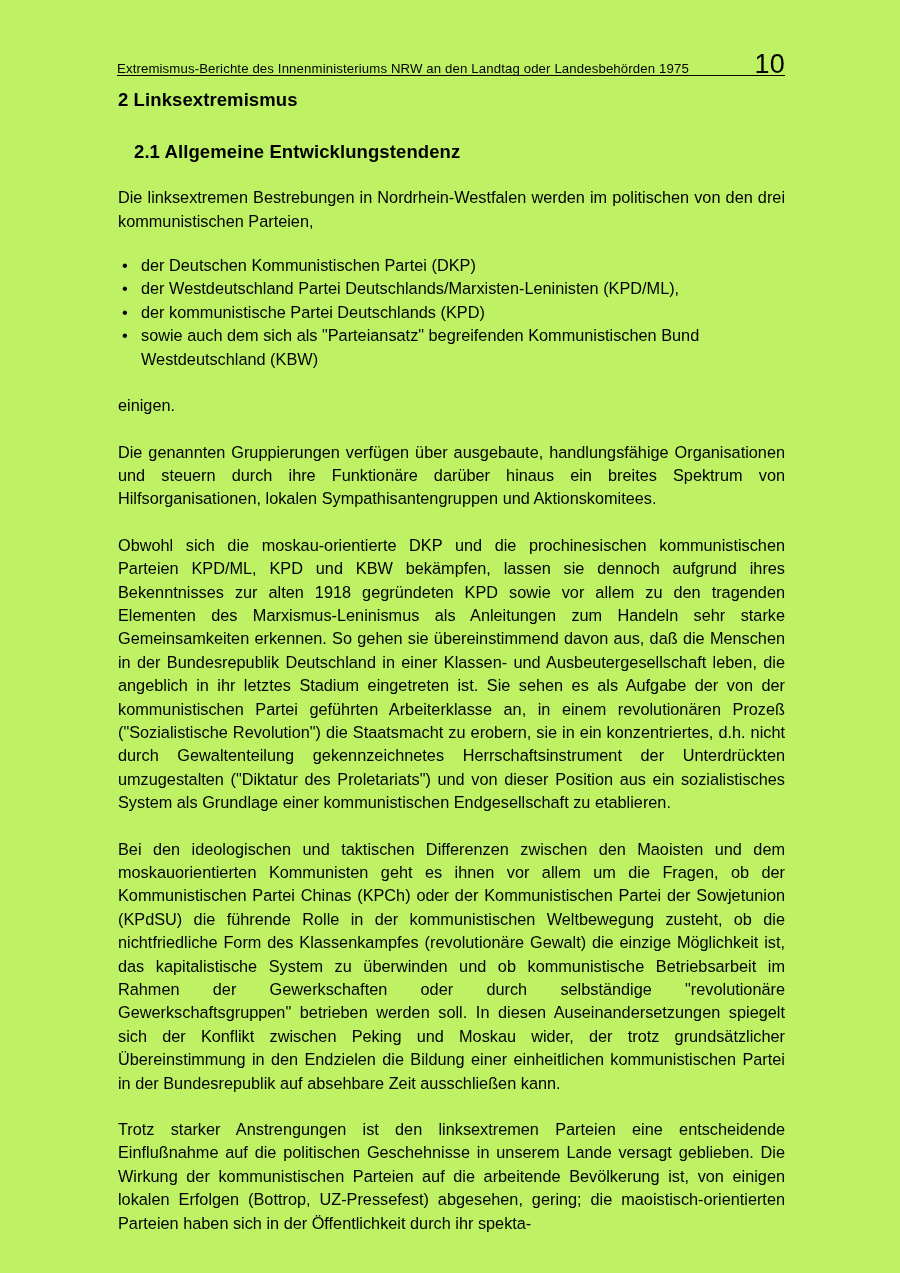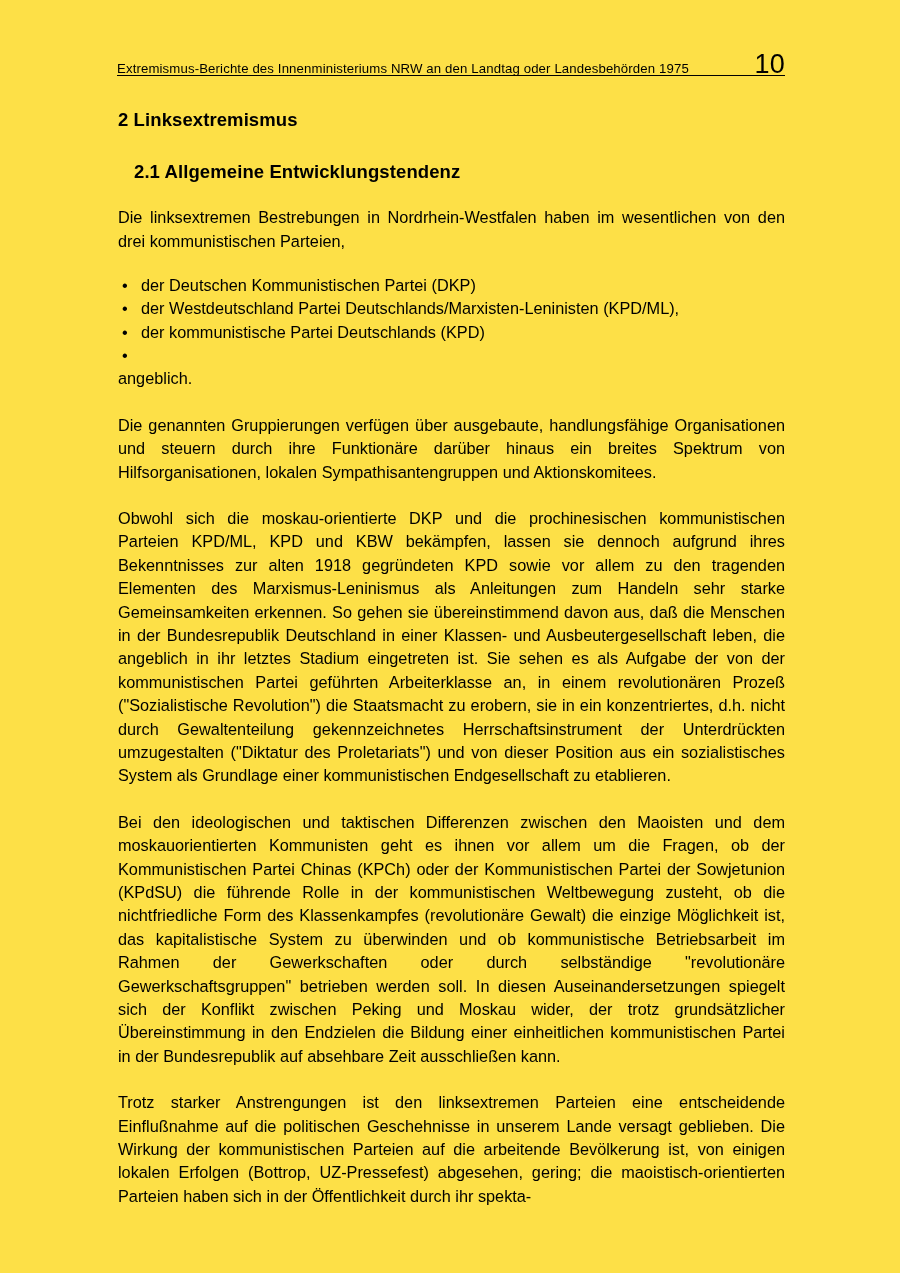--- a/index.html
+++ b/index.html
@@ -11,21 +11,21 @@
   body {
     font-family: "Liberation Sans", sans-serif;
     color: #000000;
     -webkit-font-smoothing: antialiased;
   }
   .page {
     position: relative;
     width: 900px;
     height: 1273px;
     margin: 0 auto;
-    background: #fde047;
+    background: #bef264;
     overflow: hidden;
     box-sizing: border-box;
   }
 
   
   .page-header {
     position: absolute;
     left: 117px;
     top: 50px;
     width: 668px;
@@ -51,21 +51,21 @@
     top: 75px;
     width: 668px;
     height: 1px;
     background: #000000;
   }
 
   
   .content {
     position: absolute;
     left: 118px;
-    top: 108px;
+    top: 88px;
     width: 667px;
   }
 
   h1.chapter-heading {
     font-size: 18.5px;
     font-weight: bold;
     letter-spacing: 0.005em;
     margin: 0 0 0 0;
     padding: 0;
     line-height: 1.25;
@@ -130,41 +130,42 @@
     <span class="header-pagenum">10</span>
   </div>
   <div class="header-rule"></div>
 
   <div class="content">
 
     <h1 class="chapter-heading">2 Linksextremismus</h1>
 
     <h2 class="section-heading">2.1 Allgemeine Entwicklungstendenz</h2>
 
-    <p class="body-par par-spaced">Die linksextremen Bestrebungen in Nordrhein-Westfalen haben im wesentlichen von den drei kommunistischen Parteien,</p>
+    <p class="body-par par-spaced">Die linksextremen Bestrebungen in Nordrhein-Westfalen werden im politischen von den drei kommunistischen Parteien,</p>
 
     <ul class="party-list">
       <li>
         <span class="bullet-glyph">•</span>
         <span>der Deutschen Kommunistischen Partei (DKP)</span>
       </li>
       <li>
         <span class="bullet-glyph">•</span>
         <span>der Westdeutschland Partei Deutschlands/Marxisten-Leninisten (KPD/ML),</span>
       </li>
       <li>
         <span class="bullet-glyph">•</span>
         <span>der kommunistische Partei Deutschlands (KPD)</span>
       </li>
       <li>
         <span class="bullet-glyph">•</span>
+        <span>sowie auch dem sich als "Parteiansatz" begreifenden Kommunistischen Bund Westdeutschland (KBW)</span>
       </li>
     </ul>
 
-    <p class="body-par no-justify par-tight">angeblich.</p>
+    <p class="body-par no-justify par-tight">einigen.</p>
 
     <p class="body-par par-spaced">Die genannten Gruppierungen verfügen über ausgebaute, handlungsfähige Organisationen und steuern durch ihre Funktionäre darüber hinaus ein breites Spektrum von Hilfsorganisationen, lokalen Sympathisantengruppen und Aktionskomitees.</p>
 
     <p class="body-par par-spaced">Obwohl sich die moskau-orientierte DKP und die prochinesischen kommunistischen Parteien KPD/ML, KPD und KBW bekämpfen, lassen sie dennoch aufgrund ihres Bekenntnisses zur alten 1918 gegründeten KPD sowie vor allem zu den tragenden Elementen des Marxismus-Leninismus als Anleitungen zum Handeln sehr starke Gemeinsamkeiten erkennen. So gehen sie übereinstimmend davon aus, daß die Menschen in der Bundesrepublik Deutschland in einer Klassen- und Ausbeutergesellschaft leben, die angeblich in ihr letztes Stadium eingetreten ist. Sie sehen es als Aufgabe der von der kommunistischen Partei geführten Arbeiterklasse an, in einem revolutionären Prozeß ("Sozialistische Revolution") die Staatsmacht zu erobern, sie in ein konzentriertes, d.h. nicht durch Gewaltenteilung gekennzeichnetes Herrschaftsinstrument der Unterdrückten umzugestalten ("Diktatur des Proletariats") und von dieser Position aus ein sozialistisches System als Grundlage einer kommunistischen Endgesellschaft zu etablieren.</p>
 
     <p class="body-par par-spaced">Bei den ideologischen und taktischen Differenzen zwischen den Maoisten und dem moskauorientierten Kommunisten geht es ihnen vor allem um die Fragen, ob der Kommunistischen Partei Chinas (KPCh) oder der Kommunistischen Partei der Sowjetunion (KPdSU) die führende Rolle in der kommunistischen Weltbewegung zusteht, ob die nichtfriedliche Form des Klassenkampfes (revolutionäre Gewalt) die einzige Möglichkeit ist, das kapitalistische System zu überwinden und ob kommunistische Betriebsarbeit im Rahmen der Gewerkschaften oder durch selbständige "revolutionäre Gewerkschaftsgruppen" betrieben werden soll. In diesen Auseinandersetzungen spiegelt sich der Konflikt zwischen Peking und Moskau wider, der trotz grundsätzlicher Übereinstimmung in den Endzielen die Bildung einer einheitlichen kommunistischen Partei in der Bundesrepublik auf absehbare Zeit ausschließen kann.</p>
 
     <p class="body-par par-spaced">Trotz starker Anstrengungen ist den linksextremen Parteien eine entscheidende Einflußnahme auf die politischen Geschehnisse in unserem Lande versagt geblieben. Die Wirkung der kommunistischen Parteien auf die arbeitende Bevölkerung ist, von einigen lokalen Erfolgen (Bottrop, UZ-Pressefest) abgesehen, gering; die maoistisch-orientierten Parteien haben sich in der Öffentlichkeit durch ihr spekta-</p>
 
   </div>

